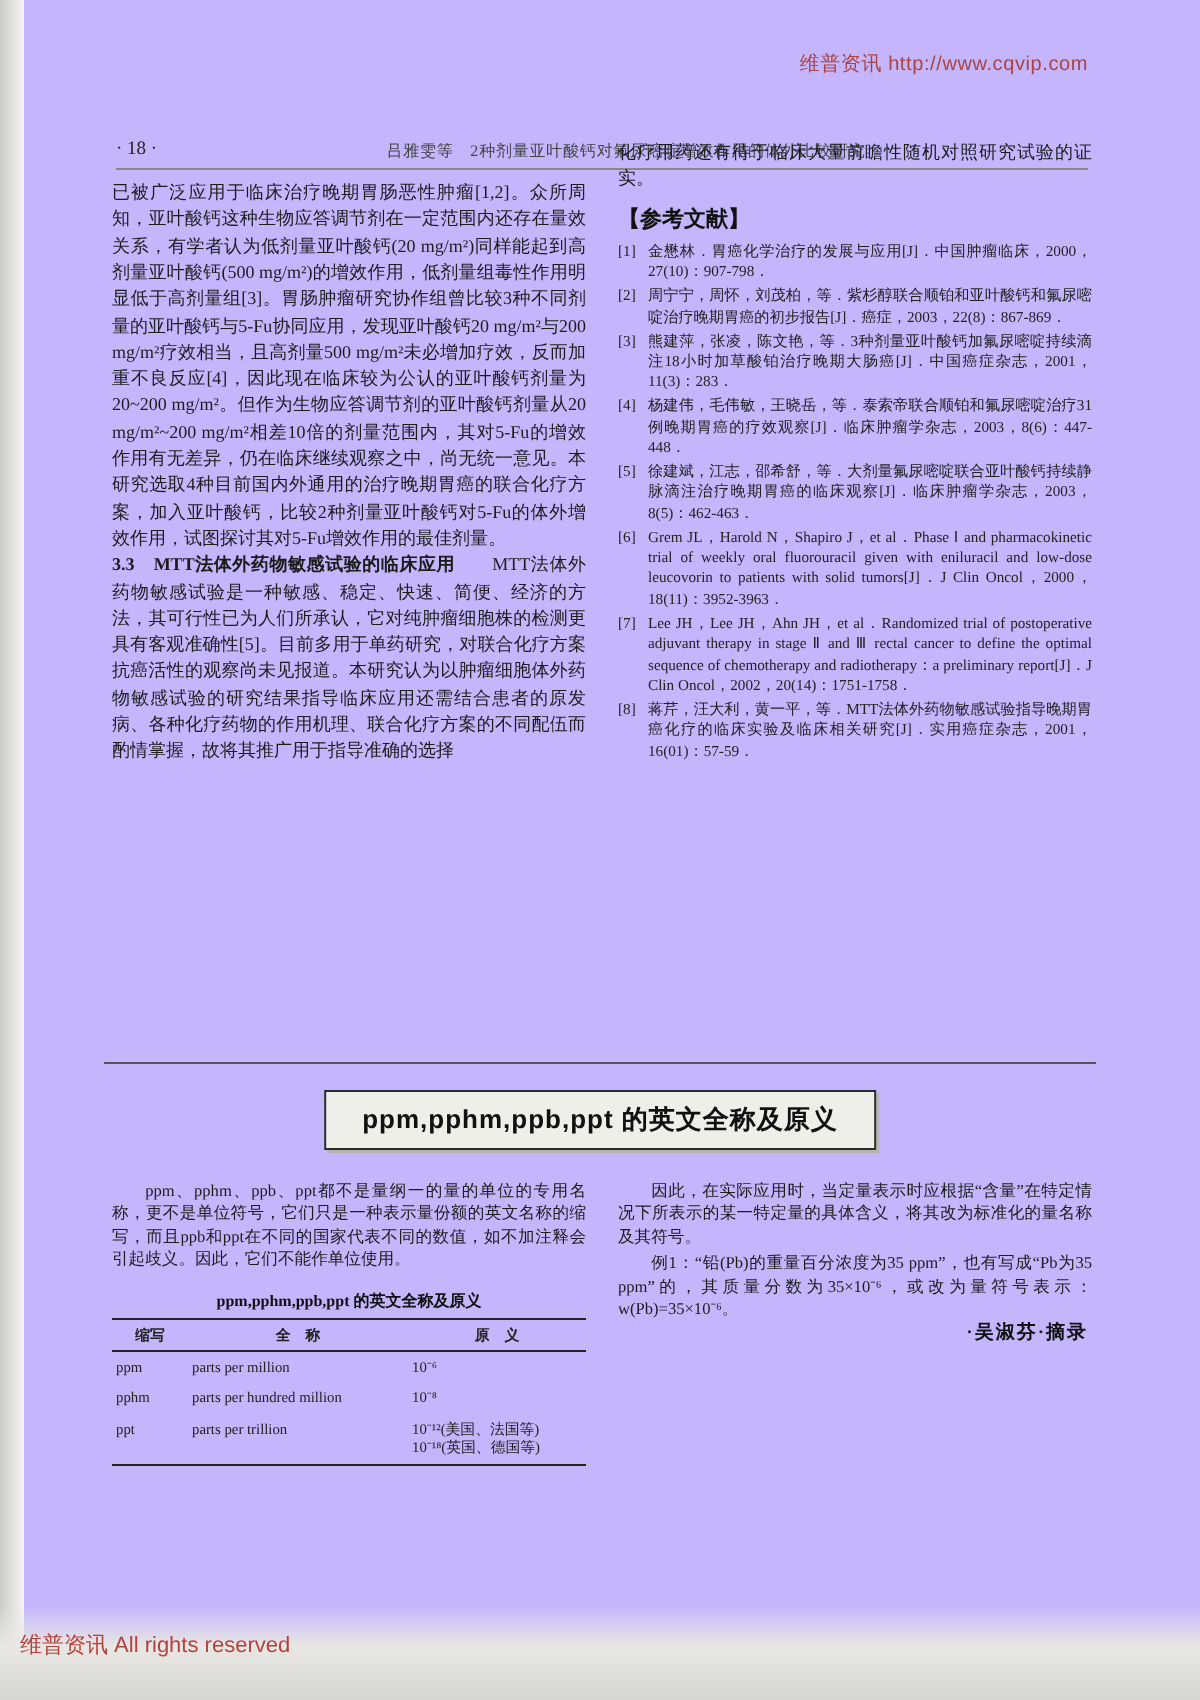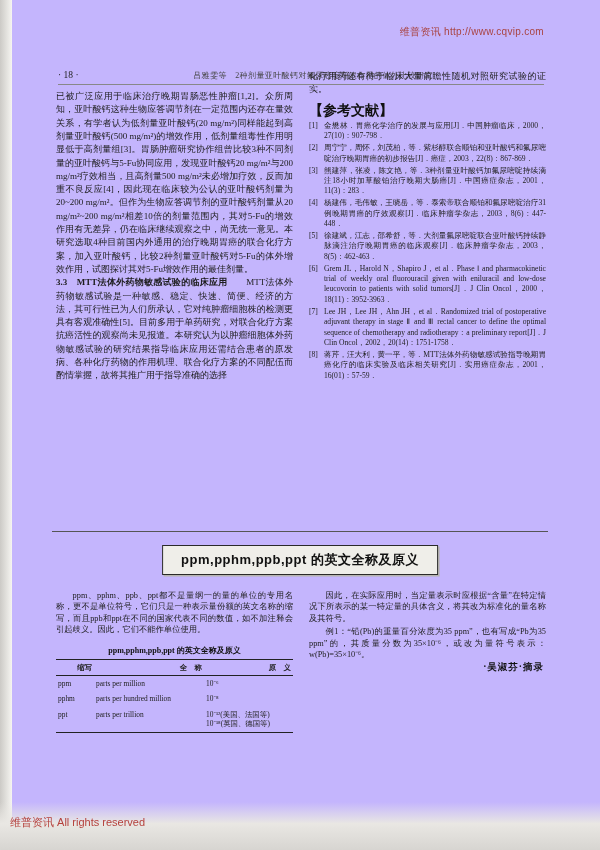--- a/index.html
+++ b/index.html
@@ -25,41 +25,41 @@
   .header .rt { flex:1; text-align:center; letter-spacing:0.4px; color:#444; }
   .header .sp { width:46px; }
 
   .a1cols { position:absolute; top:70px; left:56px; width:490px; display:flex; gap:16px;align-items:flex-end; }
   .col { width:237px; }
   .a1cols .col { font-size:9px; line-height:13.3px; color:#1c1c1c; }
   p { margin:0; }
   .just { text-align:justify; }
   b.sect { font-weight:bold; }
 
-  .refhead { font-weight:bold; font-size:14px; margin:7px 0 4px; color:#111; }
+  .refhead { font-weight:bold; font-size:11px; margin:7px 0 4px; color:#111; }
   .refs { font-size:7.6px; line-height:10.4px; color:#222; }
   .ref { display:flex; margin-bottom:1.5px; }
   .refno { width:15px; flex:none; }
   .reftext { flex:1; text-align:justify; }
 
   .divider { position:absolute; top:531px; left:52px; width:496px; border-top:1px solid #555; }
 
   .a2title { position:absolute; top:545px; left:300px; transform:translateX(-50%);
     border:1.5px solid #2a2a2a; background:#efeee9; box-shadow:1.5px 1.5px 0 #b6b4b0;
     padding:5px 18px; font-family:"Liberation Sans", sans-serif; font-weight:bold;
     font-size:13px; letter-spacing:0.5px; white-space:nowrap; color:#111; }
 
   .a2cols { position:absolute; top:590px; left:56px; width:490px; display:flex; gap:16px; }
   .a2cols .col { font-size:8.3px; line-height:11.4px; color:#1c1c1c; }
   .ind { text-indent:2em; margin-bottom:2px; }
 
   .tcap { text-align:center; font-weight:bold; font-size:8px; margin:9px 0 3px; color:#111; }
   table.units { width:100%; border-collapse:collapse; font-size:7.4px; line-height:9.6px;
     border-top:1.4px solid #222; border-bottom:1.4px solid #222; color:#222; }
-  table.units th { border-bottom:0.8px solid #222; font-weight:bold; text-align:right;
+  table.units th { border-bottom:0.8px solid #222; font-weight:bold; text-align:center;
     padding:2.5px 2px; }
   table.units td { padding:3px 2px; vertical-align:top; }
   .cw1 { width:34px; } .cw2 { width:106px; }
 
   .sig { text-align:right; font-weight:bold; font-size:9.5px; margin-top:0;
     padding-right:2px; color:#111; letter-spacing:1px; }
 </style>
 </head>
 <body>
 

